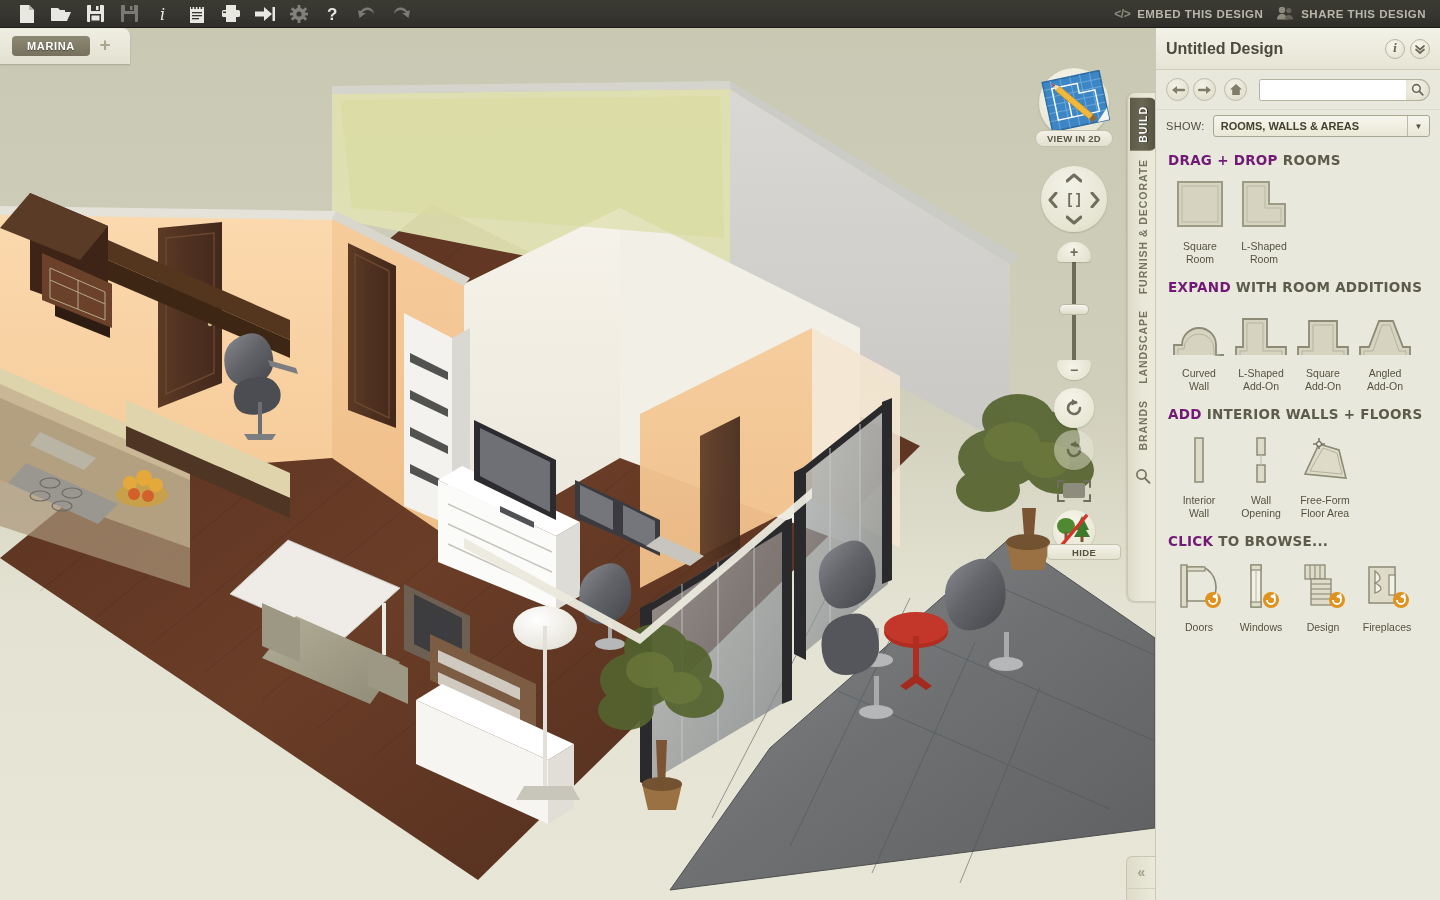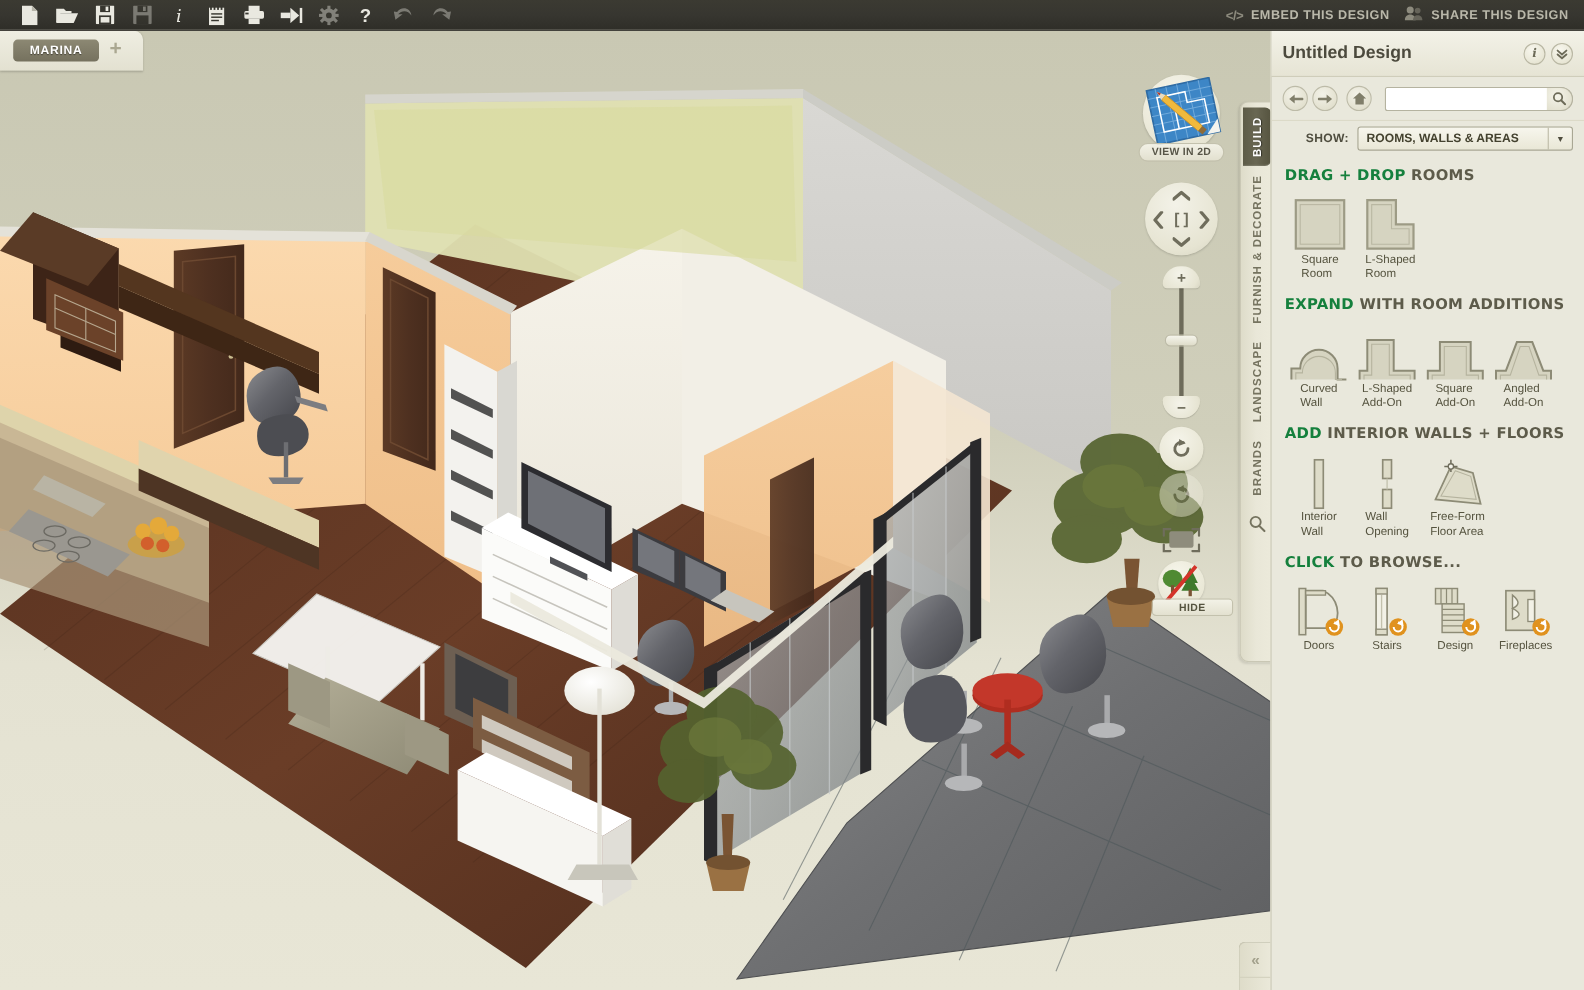--- a/index.html
+++ b/index.html
@@ -217,21 +217,21 @@
   }
   .searchbtn {
     position: absolute; right: 0; top: 0; width: 24px; height: 22px; border-radius: 0 12px 12px 0;
     background: radial-gradient(circle at 40% 35%, #f5f4ea 0%,#e2e0ce 80%,#cfcdba 100%);
     border: 1px solid #b5b3a0; border-left: none;
     display: flex; align-items: center; justify-content: center; cursor: pointer;
   }
   .rp-showrow {
     height: 32px; display: flex; align-items: center; gap: 8px; padding: 0 10px;
   }
-  .showlabel { font-size: 11px; font-weight: bold; color: #4f4d3f; letter-spacing: .03em; margin-left: 21px; }
+  .showlabel { font-size: 11px; font-weight: normal; color: #4f4d3f; letter-spacing: .03em; }
   .selectbox {
     position: relative; flex: 1; height: 22px;
     background: linear-gradient(180deg,#f7f6ed 0%,#e9e7d6 100%);
     border: 1px solid #a9a794; border-radius: 3px;
     display: flex; align-items: center; padding: 0 26px 0 7px;
     font-size: 11px; font-weight: bold; color: #44422f; cursor: pointer;
   }
   .selectbox .arrowcell {
     position: absolute; right: 0; top: 0; width: 22px; height: 20px;
     border-left: 1px solid #bcbaa6;
@@ -239,27 +239,27 @@
     color: #4f4d3e; font-size: 8px;
   }
 
   .rp-body { padding: 10px 12px 0 12px; }
   .sec { margin-bottom: 14px; }
   .sechead {
     font-size: 13.5px; font-weight: bold; letter-spacing: .02em;
     margin-bottom: 10px; color: #5d5b4a;
     font-family: "DejaVu Sans", sans-serif;
   }
-  .sechead .hl { color: #15803d; }
+  .sechead .hl { color: #701a75; }
   .items { display: flex; }
   .item { display: flex; flex-direction: column; align-items: center; cursor: pointer; }
   .item .ic { height: 52px; display: flex; align-items: flex-end; justify-content: center; position: relative; }
   .item .cap {
-    margin-top: 0; font-size: 10.5px; line-height: 12.5px; color: #55533f;
-    max-width: 64px;
+    margin-top: 10px; font-size: 10.5px; line-height: 12.5px; color: #55533f;
+    text-align: center; max-width: 64px;
   }
 
   
   .collapsers {
     position: absolute; left: 1126px; top: 828px; width: 30px; height: 64px;
     background: linear-gradient(90deg,#dedcc9 0%,#ebe9da 100%);
     border: 1px solid #c9c7b4; border-right: none; border-radius: 6px 0 0 6px;
     z-index: 26; display: flex; flex-direction: column;
   }
   .collapsers div {
@@ -1040,21 +1040,21 @@
               <svg width="52" height="50" viewBox="0 0 52 50">
                 <rect x="16" y="4" width="10" height="42" fill="#f2f1e6" stroke="#8d8b76" stroke-width="1.5"></rect>
                 <rect x="16" y="4" width="10" height="5" fill="#dedcc9" stroke="#8d8b76" stroke-width="1.2"></rect>
                 <rect x="16" y="41" width="10" height="5" fill="#dedcc9" stroke="#8d8b76" stroke-width="1.2"></rect>
                 <line x1="21" y1="10" x2="21" y2="40" stroke="#c3c1ad" stroke-width="1.2"></line>
                 <circle cx="36" cy="39" r="8" fill="#e0921e"></circle>
                 <path d="M32 39 a4 4 0 1 0 4 -4" stroke="#fff" stroke-width="1.8" fill="none"></path>
                 <polygon points="40,32 41,38 35,36" fill="#fff"></polygon>
               </svg>
             </div>
-            <div class="cap">Stairs</div>
+            <div class="cap">Windows</div>
           </div>
           <div class="item" style="width:62px">
             <div class="ic">
               <svg width="52" height="50" viewBox="0 0 52 50">
                 <rect x="8" y="4" width="20" height="14" fill="#dedcc9" stroke="#8d8b76" stroke-width="1.3"></rect>
                 <g stroke="#8d8b76" stroke-width="1.1">
                     <line x1="13" y1="4" x2="13" y2="18"></line>
                     <line x1="18" y1="4" x2="18" y2="18"></line>
                     <line x1="23" y1="4" x2="23" y2="18"></line>
                   </g>

